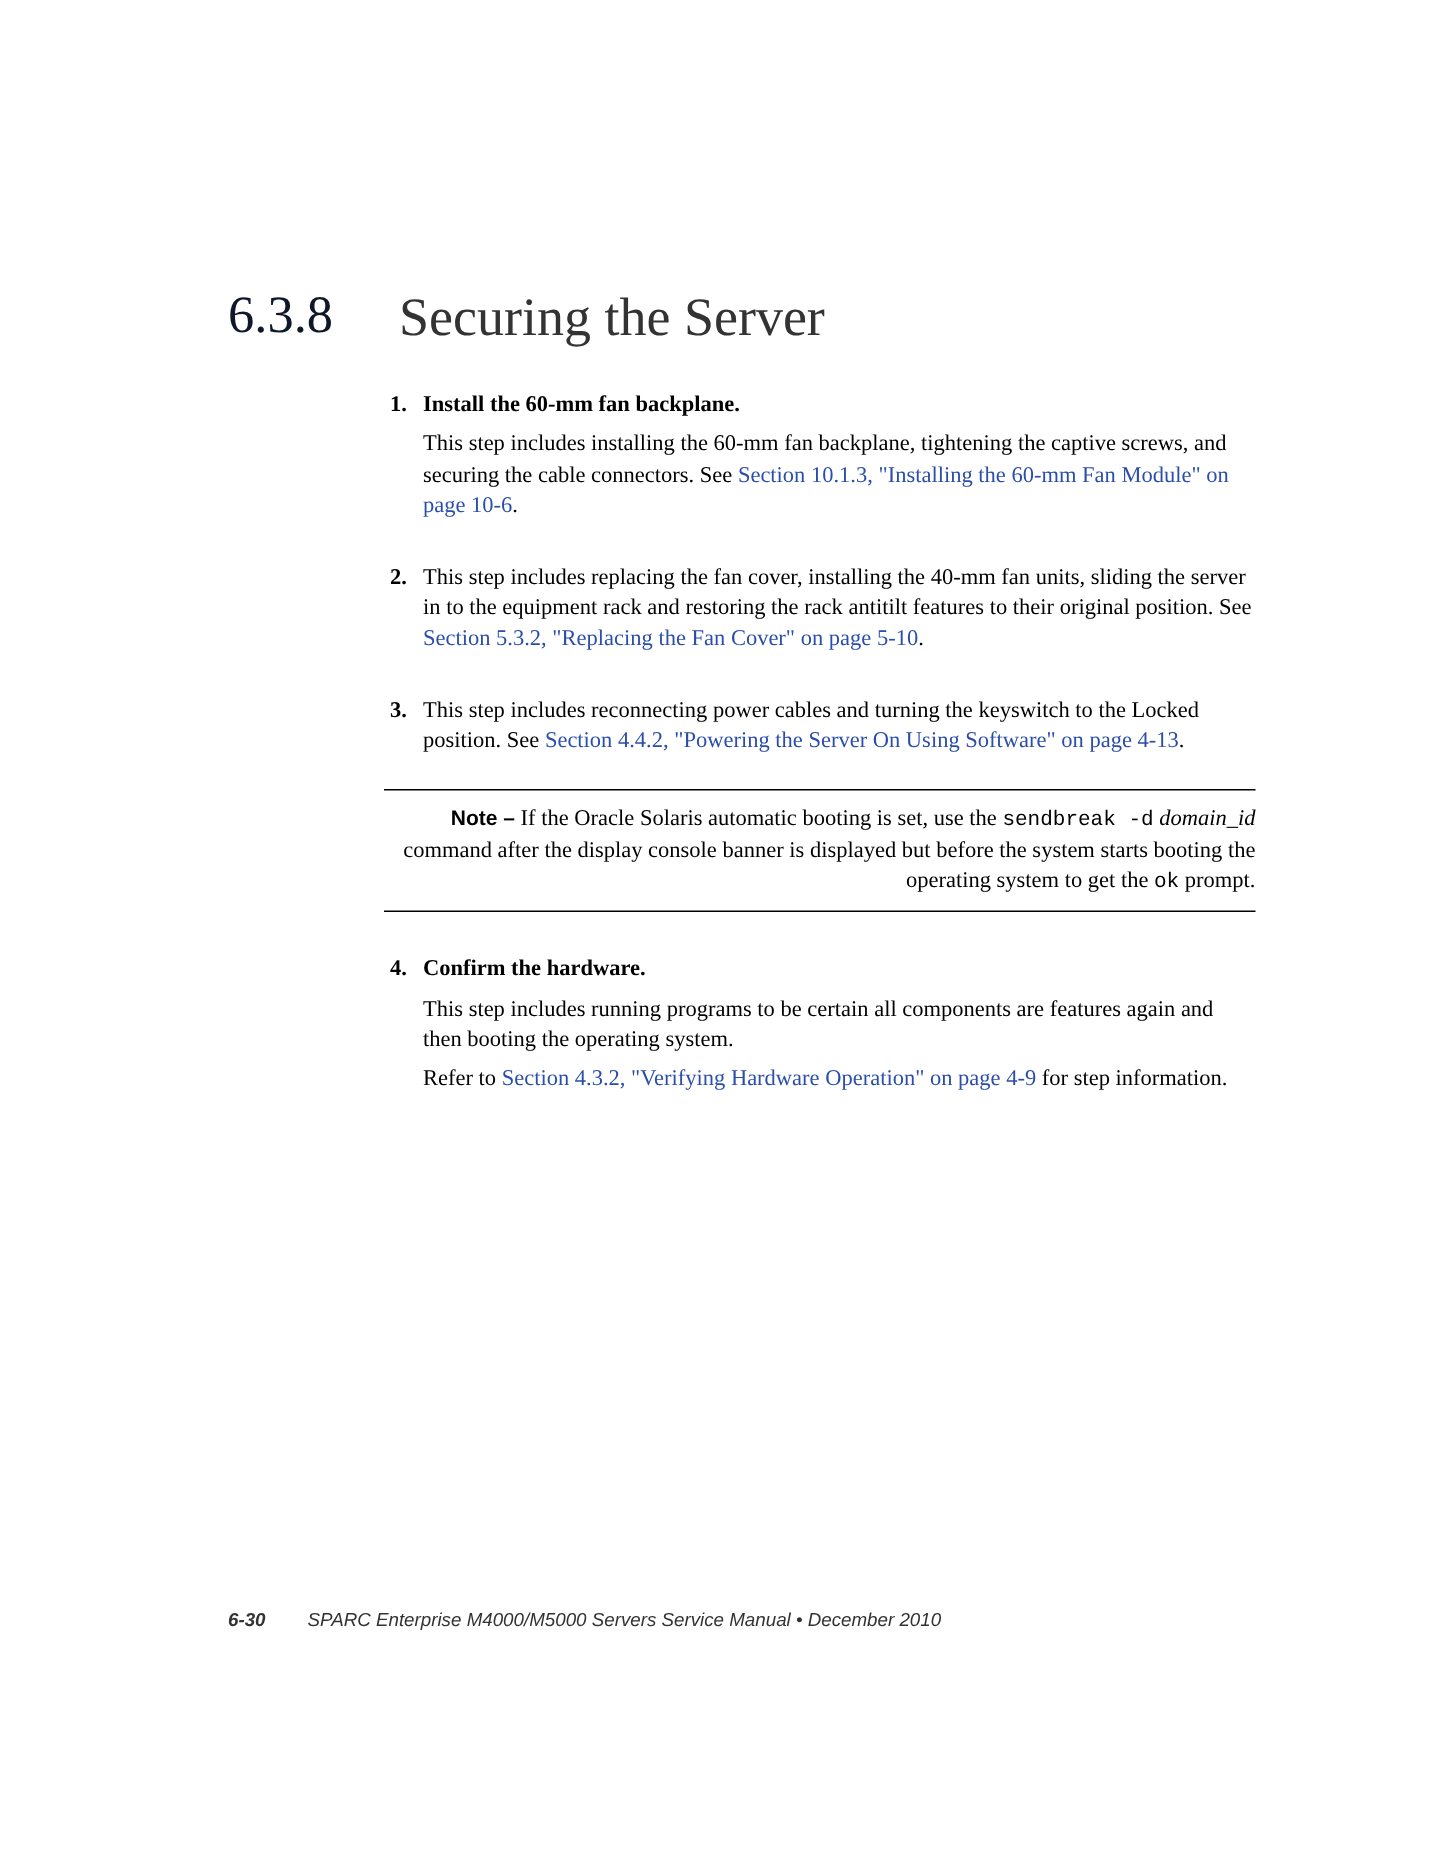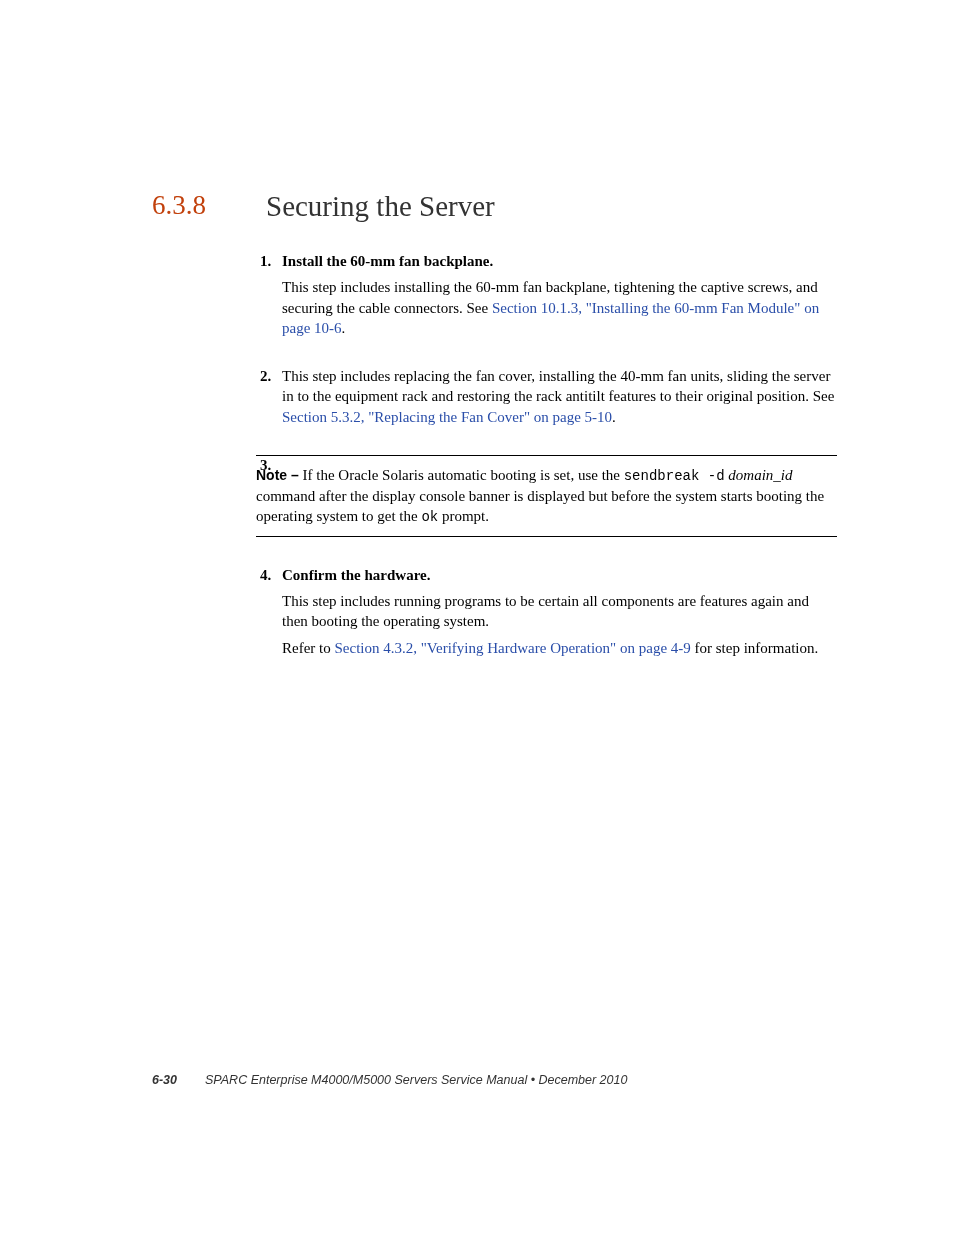--- a/index.html
+++ b/index.html
@@ -10,29 +10,29 @@
     color: #000000;
     width: 954px;
     height: 1235px;
     position: relative;
     box-sizing: border-box;
   }
   .page {
     padding: 190px 117px 0 152px;
   }
   .section-number {
-    font-size: 27px;
+    font-size: 35px;
     font-weight: normal;
-    color: #c2410c;
+    color: #0f172a;
     display: inline-block;
     width: 108px;
     vertical-align: top;
   }
   .section-title {
-    font-size: 29px;
+    font-size: 36px;
     font-weight: normal;
     color: #333;
     display: inline-block;
   }
   h2 {
     margin: 0 0 28px 0;
     font-weight: normal;
     font-family: "Palatino Linotype", Palatino, Georgia, serif;
   }
   .content {
@@ -70,20 +70,21 @@
   .link {
     color: #2a4ea9;
     text-decoration: none;
   }
   .note-box {
     border-top: 1px solid #000;
     border-bottom: 1px solid #000;
     padding: 9px 0 9px 0;
     margin: 22px 0 28px -4px;
     line-height: 1.35;
+    text-align: right;
   }
   .note-label {
     font-family: Arial, Helvetica, sans-serif;
     font-weight: bold;
     font-size: 14px;
   }
   .mono {
     font-family: "Courier New", Courier, monospace;
     font-size: 14px;
   }
@@ -122,20 +123,23 @@
         <div class="step-body">
           <span>This step includes installing the 60-mm fan backplane, tightening the captive screws, and securing the cable connectors. See </span><a class="link">Section 10.1.3, "Installing the 60-mm Fan Module" on page 10-6</a><span>.</span>
         </div>
       </li>
       <li>
         <div class="step-body">
           <span>This step includes replacing the fan cover, installing the 40-mm fan units, sliding the server in to the equipment rack and restoring the rack antitilt features to their original position. See </span><a class="link">Section 5.3.2, "Replacing the Fan Cover" on page 5-10</a><span>.</span>
         </div>
       </li>
       <li>
+        <div class="step-body">
+          <span>This step includes reconnecting power cables and turning the keyswitch to the Locked position. See </span><a class="link">Section 4.4.2, "Powering the Server On Using Software" on page 4-13</a><span>.</span>
+        </div>
       </li>
     </ol>
 
     <div class="note-box">
       <span class="note-label">Note –</span><span> If the Oracle Solaris automatic booting is set, use the </span><span class="mono">sendbreak -d</span><span> </span><span class="italic">domain_id</span><span> command after the display console banner is displayed but before the system starts booting the operating system to get the </span><span class="mono">ok</span><span> prompt.</span>
     </div>
 
     <ol start="4" style="counter-reset: step 3;">
       <li>
         <div class="step-title">Confirm the hardware.</div>

